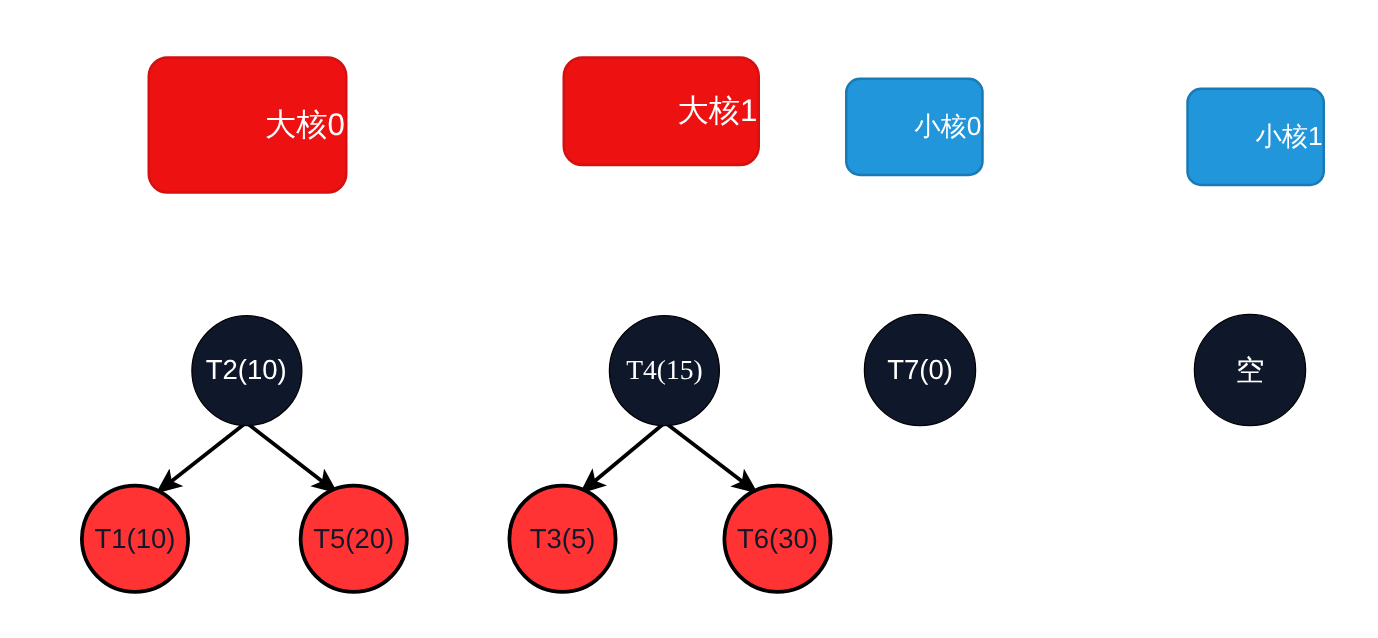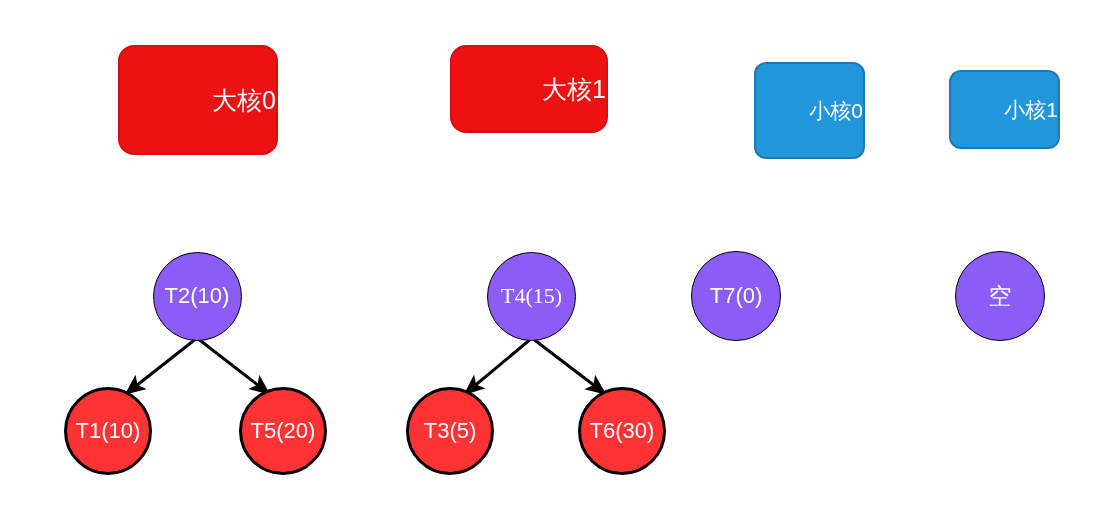--- a/index.html
+++ b/index.html
@@ -55,29 +55,29 @@
     box-sizing: border-box;
     border-radius: 50%;
     display: flex;
     align-items: center;
     justify-content: center;
     text-align: center;
     line-height: 1;
     white-space: nowrap;
   }
   .node-parent {
-    background: #8b5cf6;
+    background: #0f172a;
     border: 1px solid #000000;
     color: #ffffff;
     font-size: 22px;
   }
   .node-child {
     background: #ff3333;
     border: 3px solid #000000;
-    color: #ffffff;
+    color: #0f172a;
     font-size: 22px;
   }
   .node-cjk {
     font-size: 23px;
   }
 </style>
 </head>
 <body>
 
 <div id="stage">
@@ -94,21 +94,21 @@
       <line x1="532" y1="338" x2="604" y2="393" stroke="#000000" stroke-width="3" marker-end="url(#arrowhead)"></line>
     </svg>
 
   <div id="core-layer">
       <div class="core-box core-big" style="left: 118px; top: 45px; width: 160px; height: 110px;">
         <span>大核0</span>
       </div>
       <div class="core-box core-big" style="left: 450px; top: 45px; width: 158px; height: 88px;">
         <span>大核1</span>
       </div>
-      <div class="core-box core-little" style="left: 754px; top: 62px; width: 111px; height: 97px; padding-left: 16px;">
+      <div class="core-box core-little" style="left: 676px; top: 62px; width: 111px; height: 79px; padding-left: 16px;">
         <span>小核0</span>
       </div>
       <div class="core-box core-little" style="left: 949px; top: 70px; width: 111px; height: 79px;">
         <span>小核1</span>
       </div>
     </div>
   <div id="node-layer">
       <div class="node node-parent" style="left: 152.5px; top: 251.5px; width: 89px; height: 89px;">
         <span>T2(10)</span>
       </div>

